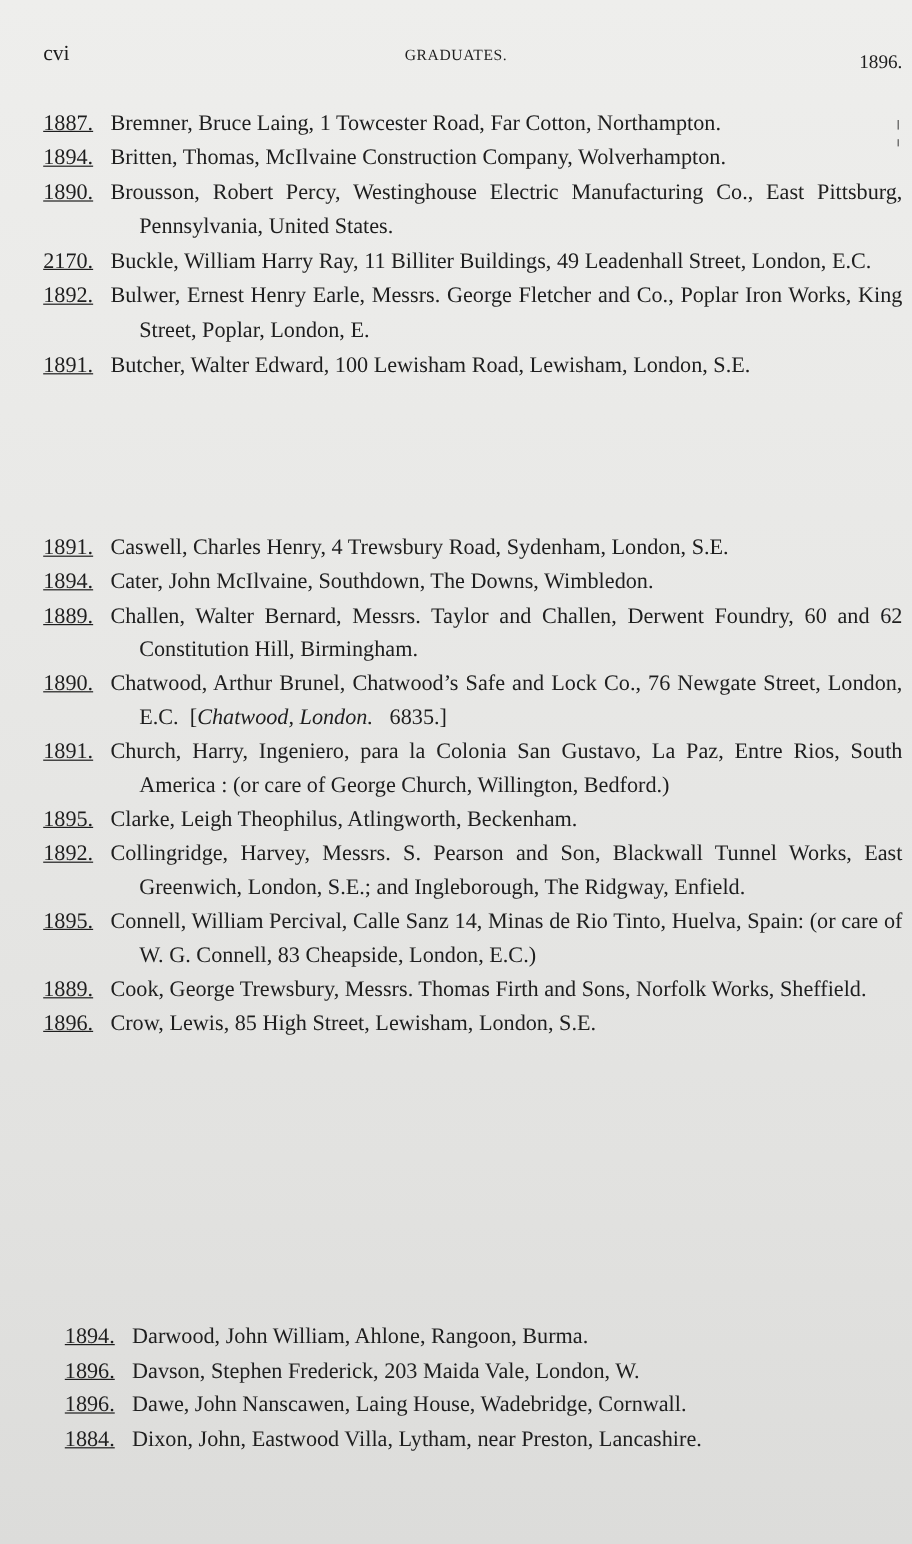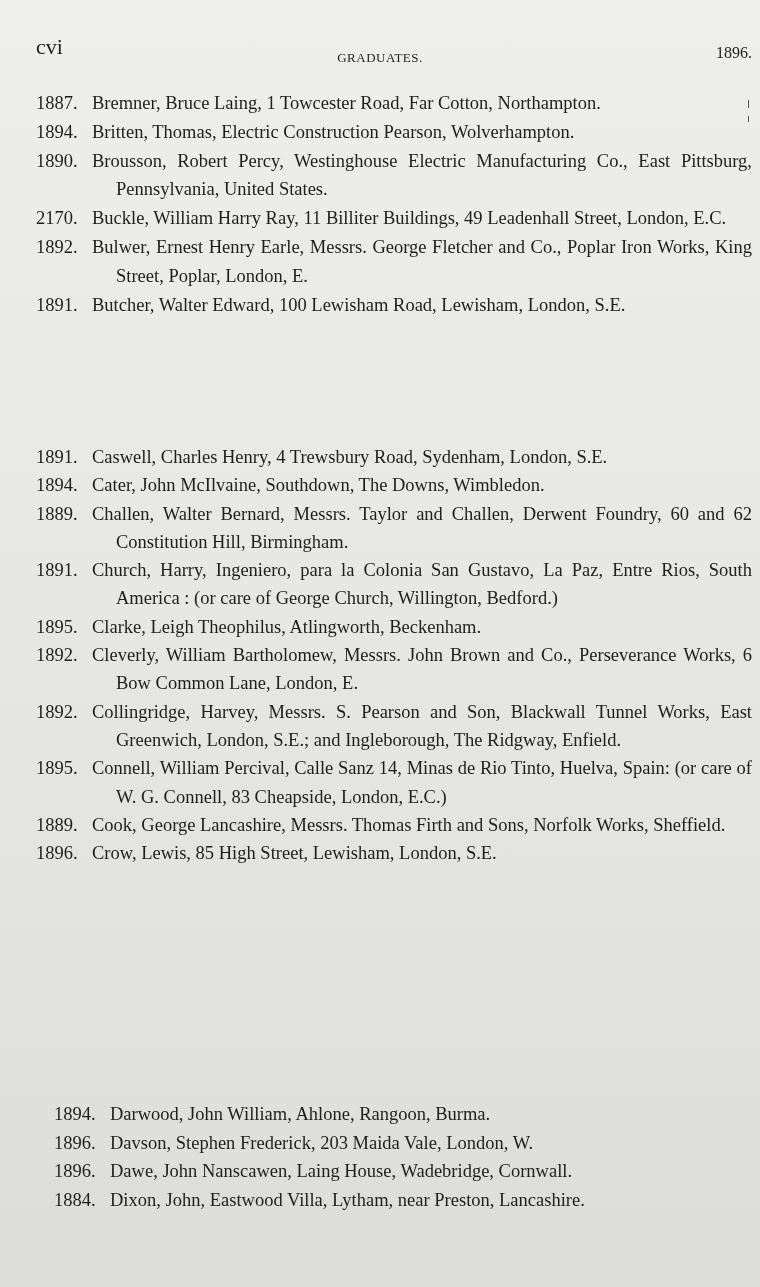--- a/index.html
+++ b/index.html
@@ -5,26 +5,26 @@
   html, body { margin: 0; padding: 0; }
   body {
     width: 760px; height: 1287px; overflow: hidden;
     background: linear-gradient(180deg, #eeeeec 0%, #e8e8e6 40%, #e2e2e0 75%, #dcdcda 100%);
     font-family: "DejaVu Serif", "Liberation Serif", serif;
     color: #1e1e1e;
     position: relative;
   }
   .page { position: absolute; left: 0; top: 0; width: 760px; height: 1287px; }
   .header { position: absolute; top: 30px; left: 0; width: 760px; height: 30px; }
-  .hdr-left { position: absolute; left: 36px; top: 4px; font-size: 22px; font-family: "Liberation Serif", serif; }
-  .hdr-center { position: absolute; left: 0; width: 760px; text-align: center; top: 20px; font-size: 13px; letter-spacing: 0.5px; font-family: "Liberation Serif", serif; }
+  .hdr-left { position: absolute; left: 36px; top: 4px; font-size: 18px; font-family: "Liberation Serif", serif; }
+  .hdr-center { position: absolute; left: 0; width: 760px; text-align: center; top: 8px; font-size: 13px; letter-spacing: 0.5px; font-family: "Liberation Serif", serif; }
   .hdr-right { position: absolute; right: 8px; top: 14px; font-size: 16px; font-family: "Liberation Serif", serif; }
   .section { position: absolute; left: 36px; width: 716px; }
   .entry { position: relative; font-family: "Liberation Serif", serif; font-size: 18.5px; line-height: 28.5px; padding-left: 80px; text-indent: -80px; text-align: justify; }
-  .entry .year { display: inline-block; width: 56px; text-indent: 0; }
+  .entry .year { display: inline-block; width: 56px; text-indent: 0; text-decoration: underline; }
   .entry .body { }
   .it { font-style: italic; }
   #sec-b { top: 89px; }
   #sec-c { top: 443px; }
   #sec-d { top: 1100px; margin-left: 18px; }
   #sec-b .entry { line-height: 28.8px; }
   #sec-c .entry { line-height: 28.3px; }
   #sec-d .entry { line-height: 28.5px; }
   .mark { position: absolute; background: #555; }
 </style>
@@ -34,37 +34,37 @@
 <div class="page">
 
   <div class="header">
     <span class="hdr-left">cvi</span>
     <span class="hdr-center">GRADUATES.</span>
     <span class="hdr-right">1896.</span>
   </div>
 
   <div class="section" id="sec-b">
     <div class="entry"><span class="year">1887.</span><span class="body">Bremner, Bruce Laing, 1 Towcester Road, Far Cotton, Northampton.</span></div>
-    <div class="entry"><span class="year">1894.</span><span class="body">Britten, Thomas, Electric Construction Pearson, Wolverhampton.</span></div>
+    <div class="entry"><span class="year">1894.</span><span class="body">Britten, Thomas, McIlvaine Construction Company, Wolverhampton.</span></div>
     <div class="entry"><span class="year">1890.</span><span class="body">Brousson, Robert Percy, Westinghouse Electric Manufacturing Co., East Pittsburg, Pennsylvania, United States.</span></div>
     <div class="entry"><span class="year">2170.</span><span class="body">Buckle, William Harry Ray, 11 Billiter Buildings, 49 Leadenhall Street, London, E.C.</span></div>
     <div class="entry"><span class="year">1892.</span><span class="body">Bulwer, Ernest Henry Earle, Messrs. George Fletcher and Co., Poplar Iron Works, King Street, Poplar, London, E.</span></div>
     <div class="entry"><span class="year">1891.</span><span class="body">Butcher, Walter Edward, 100 Lewisham Road, Lewisham, London, S.E.</span></div>
   </div>
 
   <div class="section" id="sec-c">
     <div class="entry"><span class="year">1891.</span><span class="body">Caswell, Charles Henry, 4 Trewsbury Road, Sydenham, London, S.E.</span></div>
     <div class="entry"><span class="year">1894.</span><span class="body">Cater, John McIlvaine, Southdown, The Downs, Wimbledon.</span></div>
     <div class="entry"><span class="year">1889.</span><span class="body">Challen, Walter Bernard, Messrs. Taylor and Challen, Derwent Foundry, 60 and 62 Constitution Hill, Birmingham.</span></div>
+    <div class="entry"><span class="year">1890.</span><span class="body">Chatwood, Arthur Brunel, Chatwood’s Safe and Lock Co., 76 Newgate Street, London, E.C.</span>&nbsp;&nbsp;<span>[<span class="it">Chatwood, London.</span>&nbsp;&nbsp;&nbsp;<span>6835.</span>]</span></div>
     <div class="entry"><span class="year">1891.</span><span class="body">Church, Harry, Ingeniero, para la Colonia San Gustavo, La Paz, Entre Rios, South America : (or care of George Church, Willington, Bedford.)</span></div>
     <div class="entry"><span class="year">1895.</span><span class="body">Clarke, Leigh Theophilus, Atlingworth, Beckenham.</span></div>
-    <div class="entry"><span class="year">1892.</span><span class="body">Cleverly, William Bartholomew, Messrs. John Brown and Co., Perseverance Works, 6 Bow Common Lane, London, E.</span></div>
     <div class="entry"><span class="year">1892.</span><span class="body">Collingridge, Harvey, Messrs. S. Pearson and Son, Blackwall Tunnel Works, East Greenwich, London, S.E.; and Ingleborough, The Ridgway, Enfield.</span></div>
     <div class="entry"><span class="year">1895.</span><span class="body">Connell, William Percival, Calle Sanz 14, Minas de Rio Tinto, Huelva, Spain: (or care of W. G. Connell, 83 Cheapside, London, E.C.)</span></div>
-    <div class="entry"><span class="year">1889.</span><span class="body">Cook, George Lancashire, Messrs. Thomas Firth and Sons, Norfolk Works, Sheffield.</span></div>
+    <div class="entry"><span class="year">1889.</span><span class="body">Cook, George Trewsbury, Messrs. Thomas Firth and Sons, Norfolk Works, Sheffield.</span></div>
     <div class="entry"><span class="year">1896.</span><span class="body">Crow, Lewis, 85 High Street, Lewisham, London, S.E.</span></div>
   </div>
 
   <div class="section" id="sec-d">
     <div class="entry"><span class="year">1894.</span><span class="body">Darwood, John William, Ahlone, Rangoon, Burma.</span></div>
     <div class="entry"><span class="year">1896.</span><span class="body">Davson, Stephen Frederick, 203 Maida Vale, London, W.</span></div>
     <div class="entry"><span class="year">1896.</span><span class="body">Dawe, John Nanscawen, Laing House, Wadebridge, Cornwall.</span></div>
     <div class="entry"><span class="year">1884.</span><span class="body">Dixon, John, Eastwood Villa, Lytham, near Preston, Lancashire.</span></div>
   </div>
 

